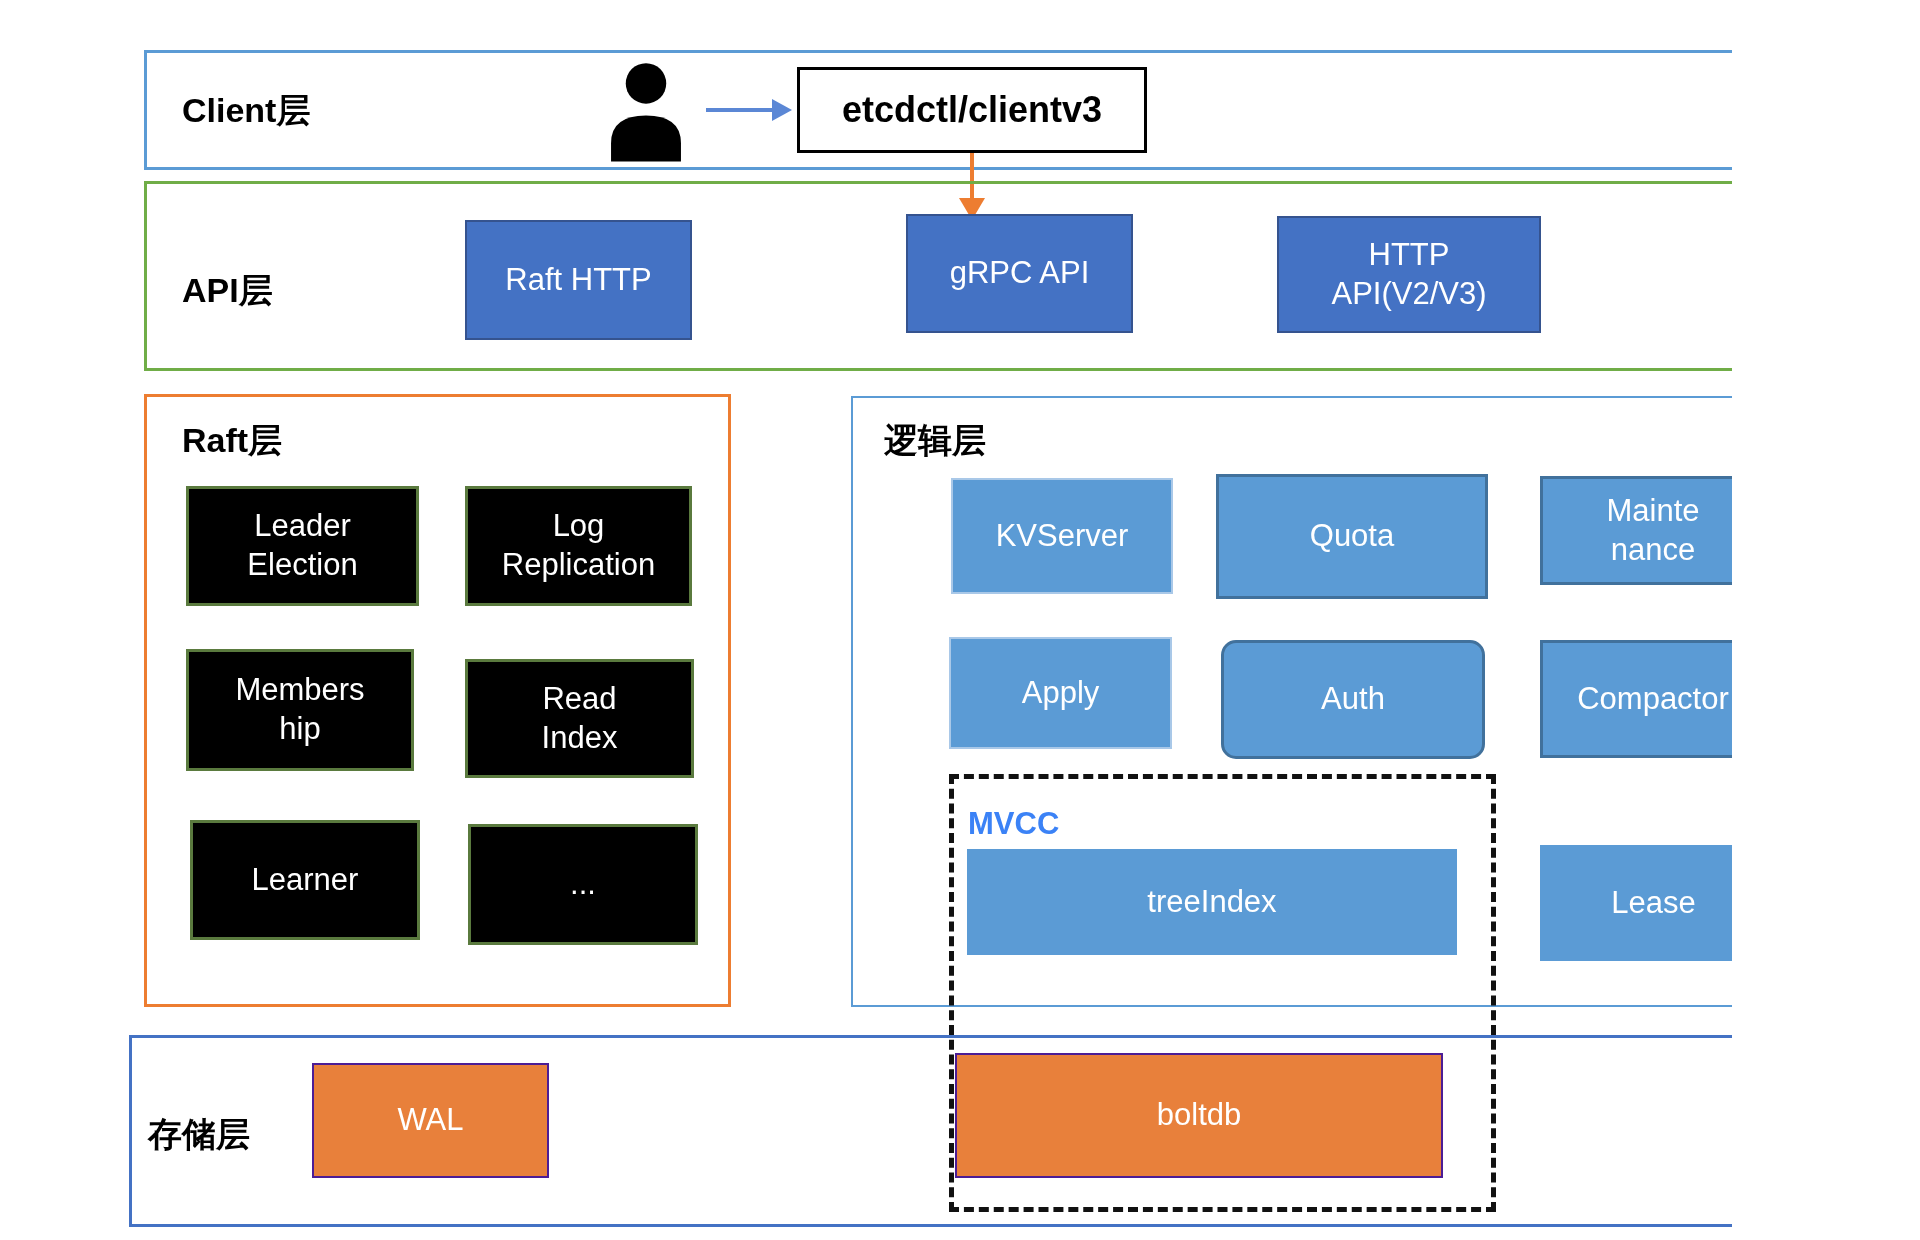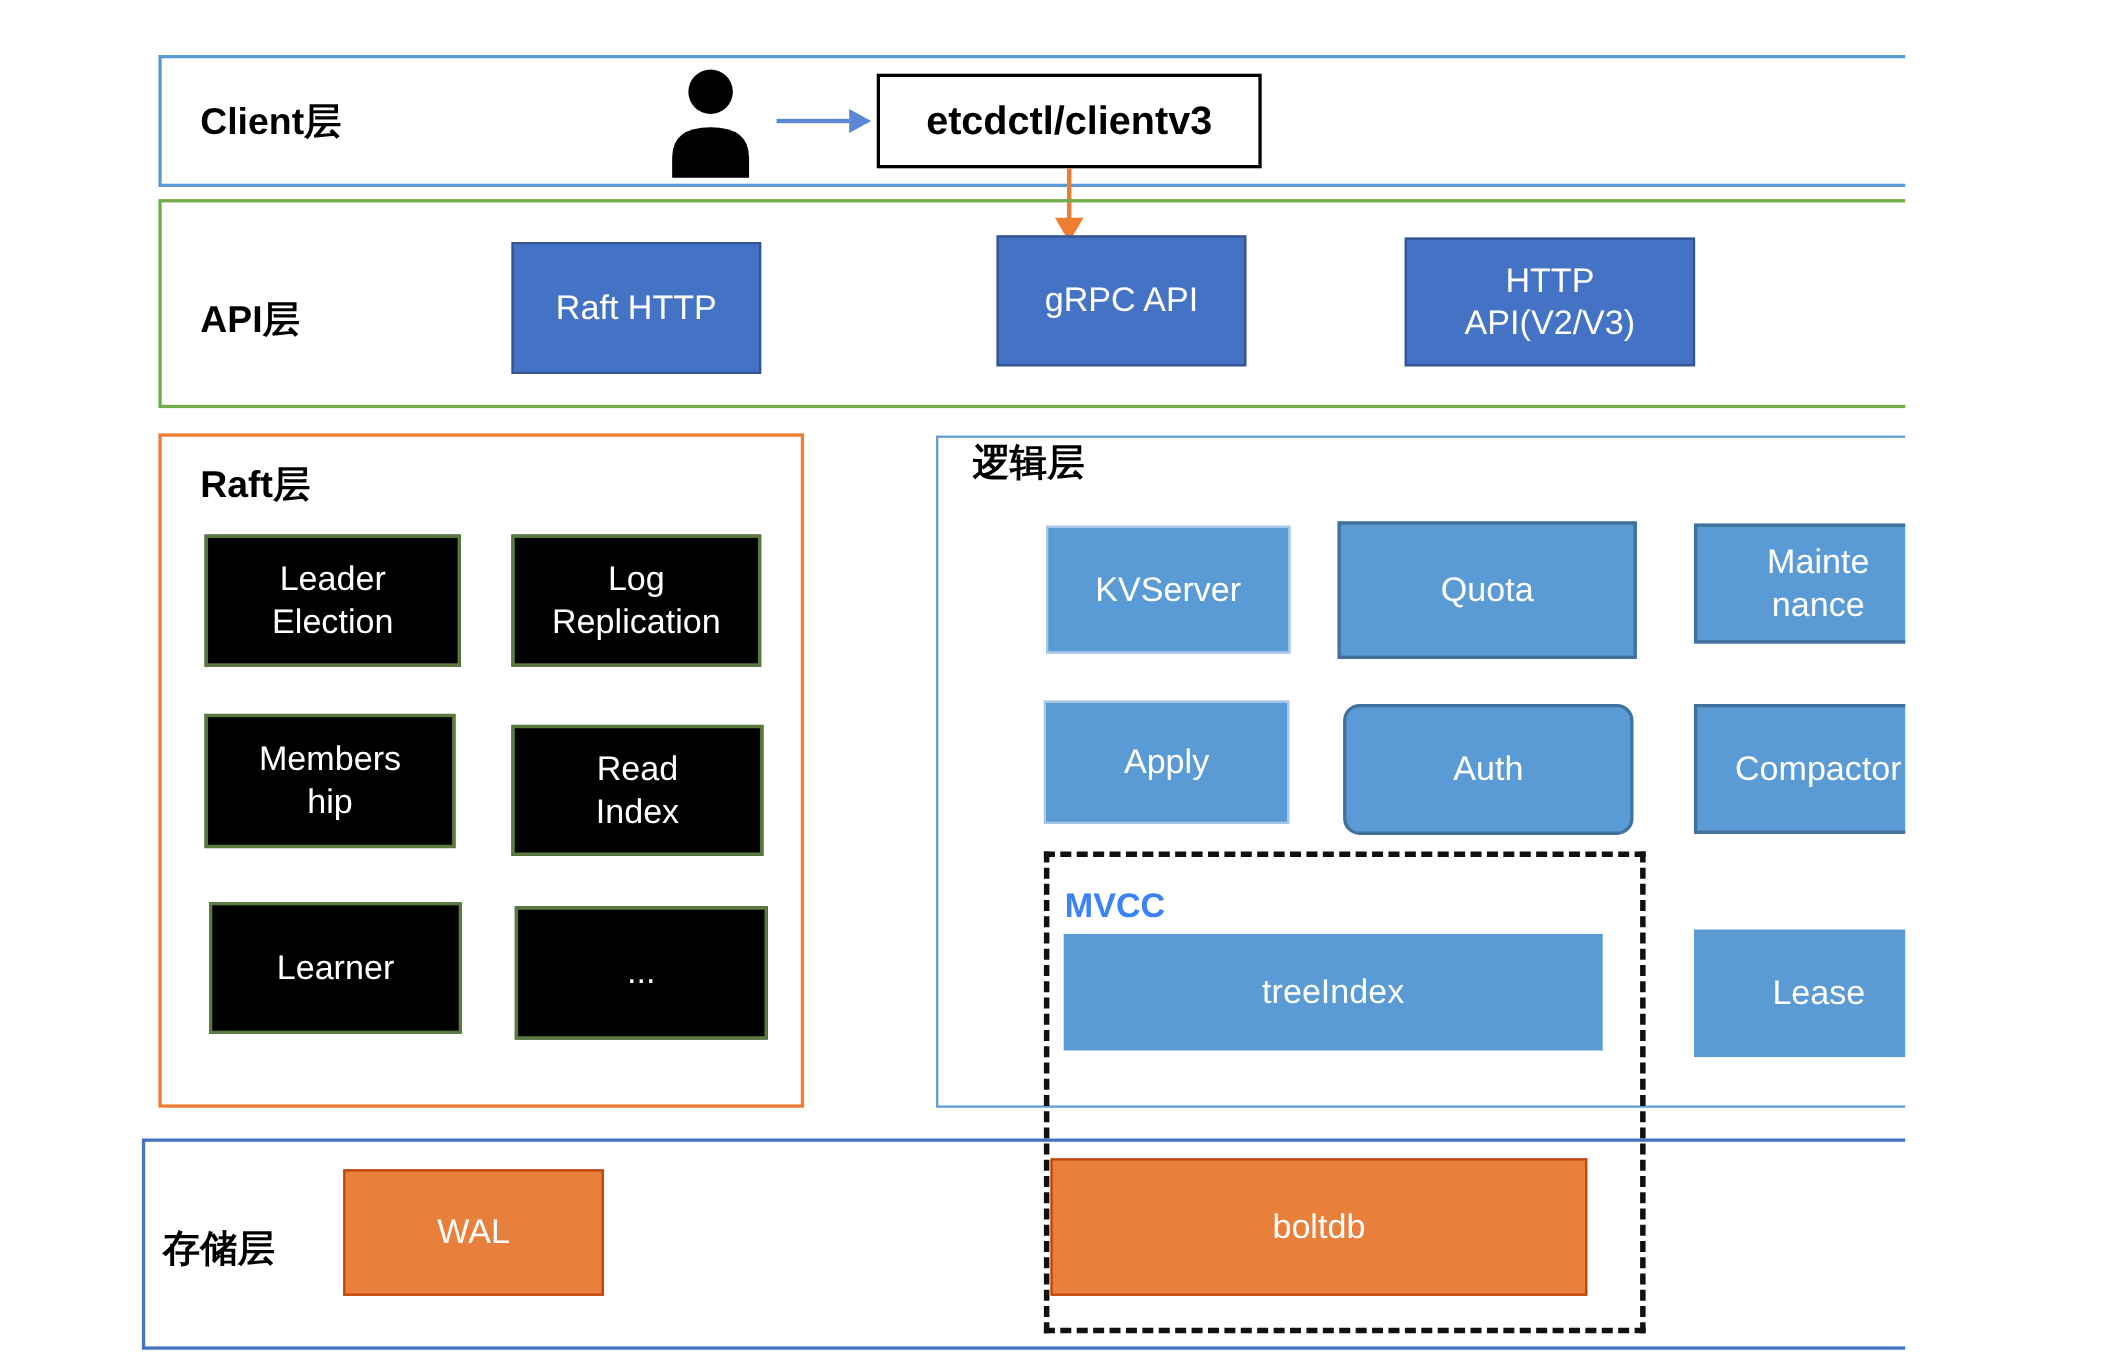--- a/index.html
+++ b/index.html
@@ -18,21 +18,21 @@
   .frame-api{border:3px solid #70AD47;}
   .frame-raft{border:3px solid #ED7D31;}
   .frame-logic{border:2px solid #5B9BD5;}
   .frame-storage{border:3px solid #4472C4;}
   
   .darkblue{background:#4472C4;border:2px solid #35538F;}
   .lightblue{background:#5B9BD5;border:2px solid #A9C8E8;}
   .lightblue.bd-dark{border:3px solid #41719C;}
   .lightblue.bd-none{border:none;}
   .green{background:#000000;border:3px solid #5A7A3E;}
-  .orange{background:#E8803B;border:2px solid #c2410c;}
+  .orange{background:#E8803B;border:2px solid #4c1d95;}
   .whitebox{background:#fff;border:3px solid #000;color:#000;
             display:flex;align-items:center;justify-content:center;
             font-size:36px;font-weight:700;}
   .dashed-frame{border:5px dashed #111;background:transparent;}
   .mvcc-label{font-size:31px;font-weight:700;color:#3b82f6;margin-top:20px;}
   
   .hline{background:#5B87D5;}
   .head-right{width:0;height:0;border-left:20px solid #5B87D5;
               border-top:11px solid transparent;border-bottom:11px solid transparent;}
   .vline{background:#ED7D31;}
@@ -88,21 +88,21 @@
     <div>hip</div>
   </div>
   <div class="abs box green" style="left:465px;top:659px;width:229px;height:119px;">
     <div>Read</div>
     <div>Index</div>
   </div>
   <div class="abs box green" style="left:190px;top:820px;width:230px;height:120px;">Learner</div>
   <div class="abs box green" style="left:468px;top:824px;width:230px;height:121px;">...</div>
 
   <div class="abs frame-logic" style="left:851px;top:396px;width:934px;height:611px;"></div>
-  <div class="abs layer-label" style="left:884px;top:398px;">逻辑层</div>
+  <div class="abs layer-label" style="left:884px;top:418px;">逻辑层</div>
 
   <div class="abs box lightblue" style="left:951px;top:478px;width:222px;height:116px;">KVServer</div>
   <div class="abs box lightblue bd-dark" style="left:1216px;top:474px;width:272px;height:125px;">Quota</div>
   <div class="abs box lightblue bd-dark" style="left:1540px;top:476px;width:226px;height:109px;">
     <div>Mainte</div>
     <div>nance</div>
   </div>
   <div class="abs box lightblue" style="left:949px;top:637px;width:223px;height:112px;">Apply</div>
   <div class="abs box lightblue bd-dark" style="left:1221px;top:640px;width:264px;height:119px;border-radius:15px;">Auth</div>
   <div class="abs box lightblue bd-dark" style="left:1540px;top:640px;width:226px;height:118px;">Compactor</div>

